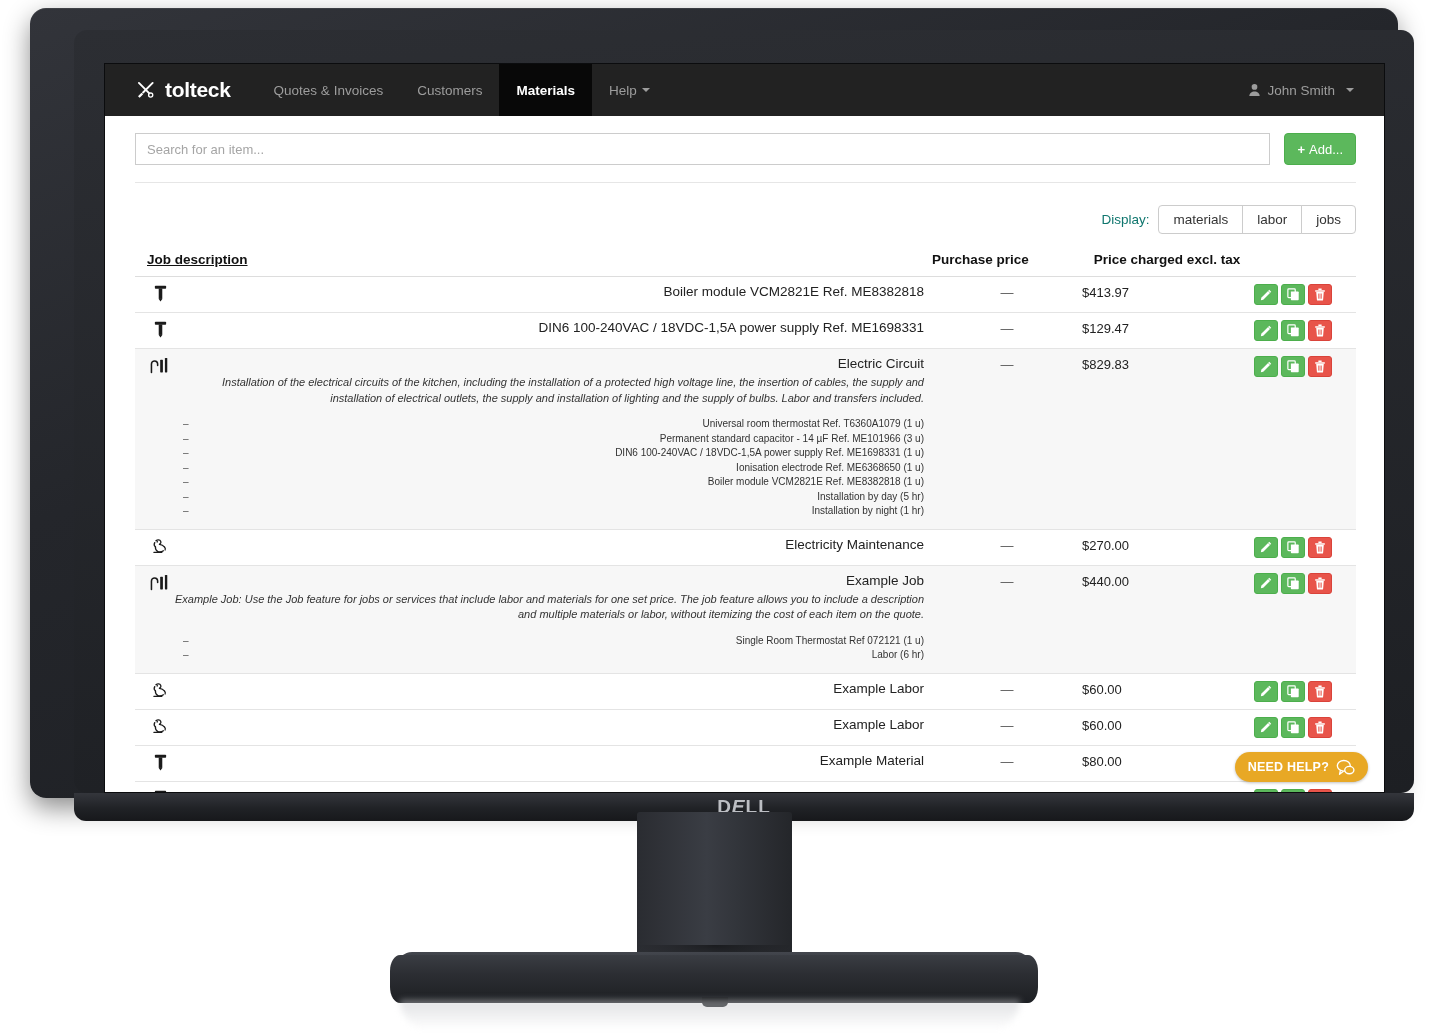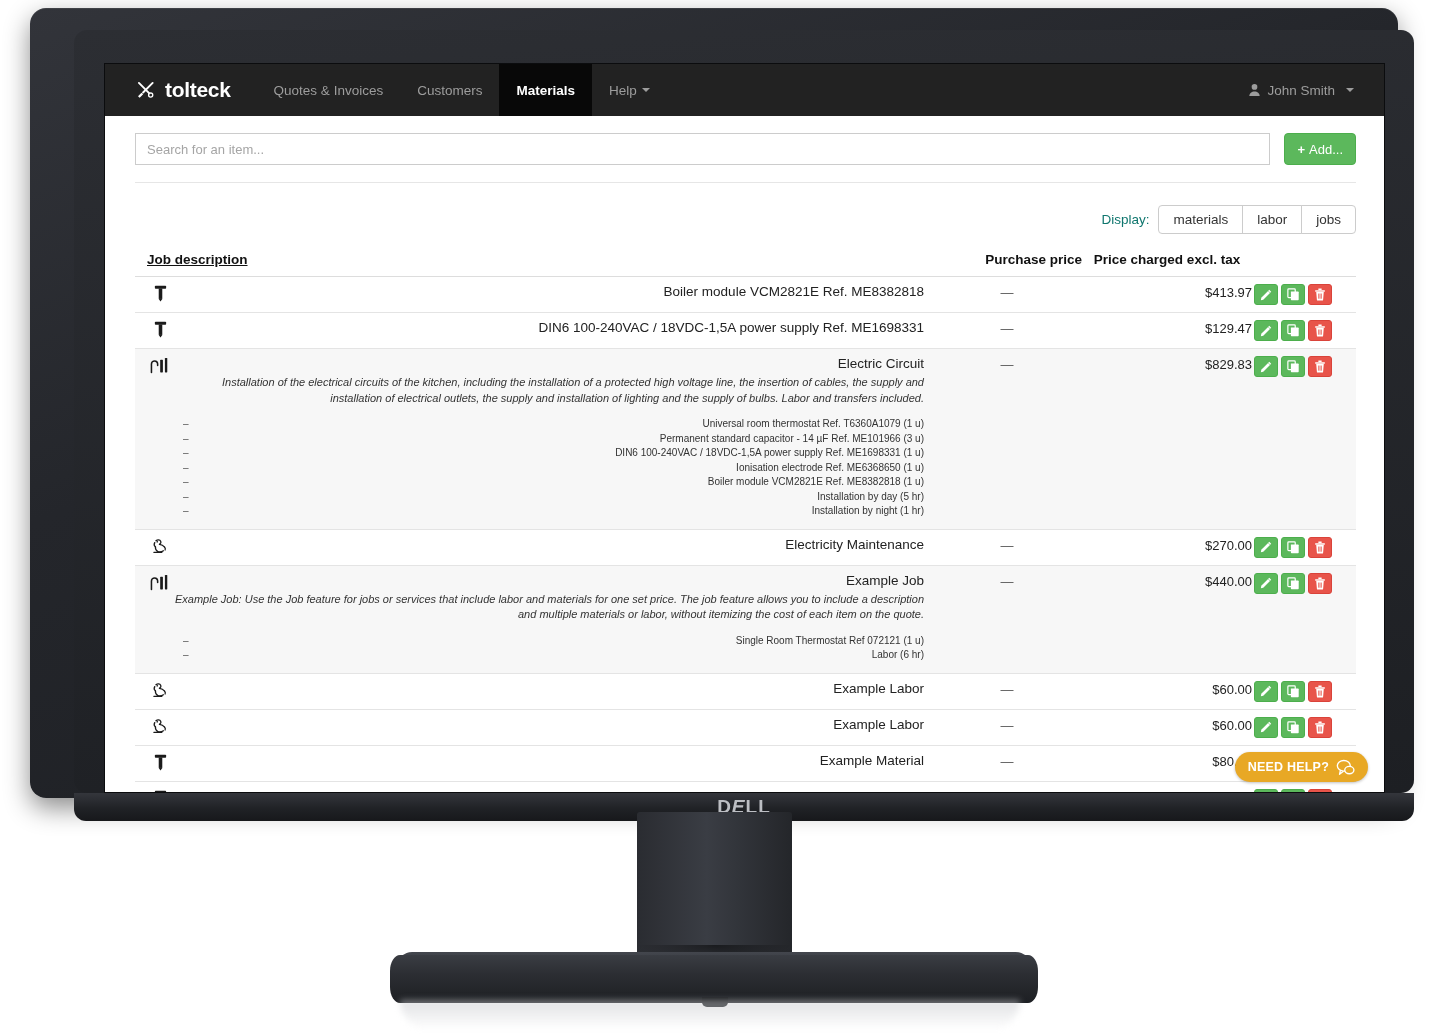--- a/index.html
+++ b/index.html
@@ -248,21 +248,21 @@
   #item-table { width: 100%; margin-top: 18px; }
   #table-head {
     display: flex;
     font-size: 13.5px;
     font-weight: bold;
     color: #111;
     padding: 0 0 9px 12px;
     border-bottom: 1px solid #dddddd;
   }
   .col-desc { flex: 1; text-decoration: underline; }
-  .col-purchase { width: 150px; text-align: right; }
+  .col-purchase { width: 150px; text-align: left; }
   .col-price { width: 170px; text-align: center; }
   .col-actions { width: 104px; }
 
   .item-row {
     display: flex;
     align-items: flex-start;
     padding: 7px 0 7px 12px;
     border-bottom: 1px solid #e4e4e4;
     background: #ffffff;
     min-height: 29px;
@@ -303,21 +303,21 @@
     left: 0;
     color: #555;
   }
 
   .cell-purchase, .cell-price {
     font-size: 13px;
     color: #222;
     padding-top: 1px;
   }
   .cell-purchase { width: 150px; text-align: center; color: #555; }
-  .cell-price { width: 170px; text-align: right; }
+  .cell-price { width: 170px; text-align: left; }
 
   .cell-actions {
     width: 104px;
     display: flex;
     gap: 3px;
     justify-content: flex-start;
     padding-left: 2px;
   }
   .act-btn {
     width: 24px; height: 21px;

